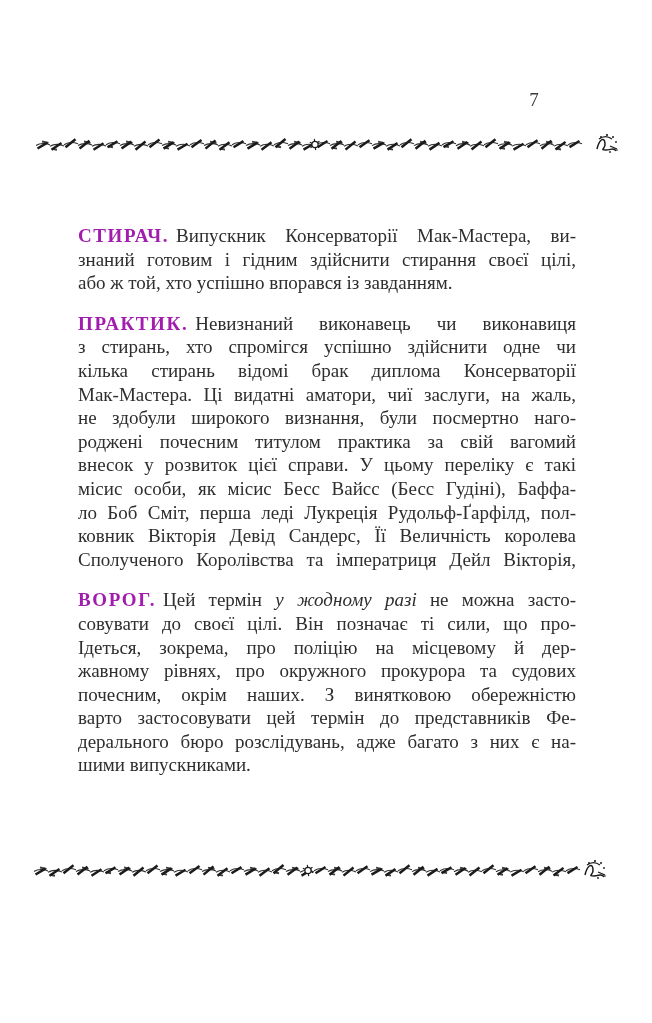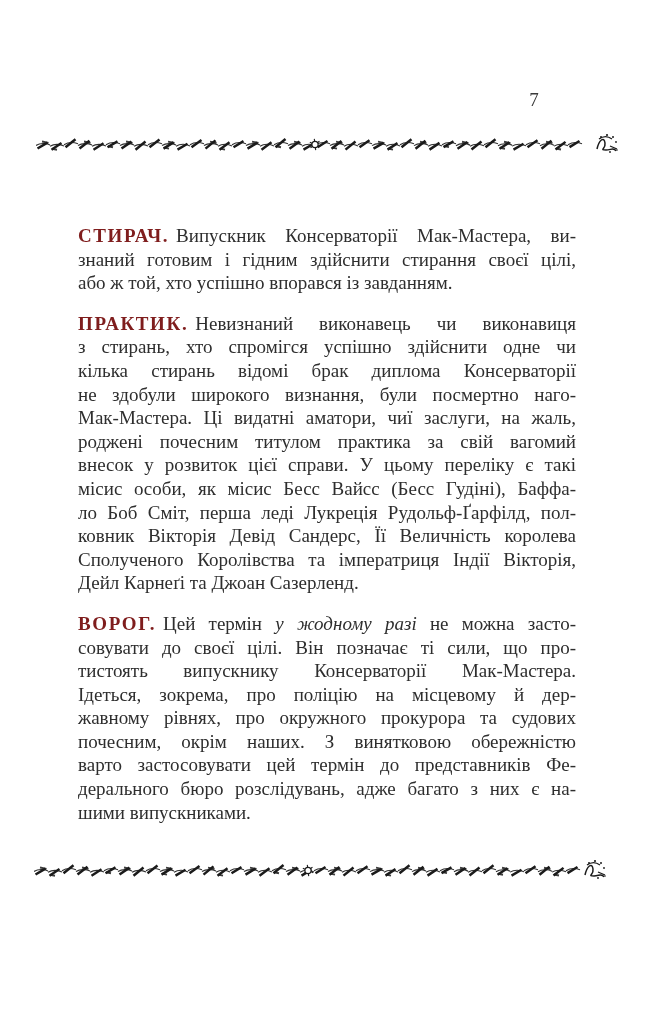--- a/index.html
+++ b/index.html
@@ -31,21 +31,21 @@
     min-height:23.6px;
   }
   .ln.end{
     -moz-text-align-last:left;
     text-align-last:left;
   }
   .term{
     font-weight:bold;
     letter-spacing:1.6px;
     margin-right:7px;
-    color:#7f1d1d;
+    color:#a21caf;
     font-family:Liberation Serif, serif;
   }
   .it{font-style:italic;}
 </style>
 </head>
 <body>
 
 <div class="page">
 
   <div class="page-number">7</div>
@@ -76,35 +76,33 @@
     <section class="para">
       <div class="ln"><span class="term">СТИРАЧ.</span><span>Випускник Консерваторії Мак-Мастера, ви-</span></div>
       <div class="ln">знаний готовим і гідним здійснити стирання своєї цілі,</div>
       <div class="ln end">або ж той, хто успішно впорався із завданням.</div>
     </section>
 
     <section class="para">
       <div class="ln"><span class="term">ПРАКТИК.</span><span>Невизнаний виконавець чи виконавиця</span></div>
       <div class="ln">з стирань, хто спромігся успішно здійснити одне чи</div>
       <div class="ln">кілька стирань відомі брак диплома Консерваторії</div>
+      <div class="ln">Мак-Мастера. Ці видатні аматори, чиї заслуги, на жаль,</div>
       <div class="ln">не здобули широкого визнання, були посмертно наго-</div>
-      <div class="ln">Мак-Мастера. Ці видатні аматори, чиї заслуги, на жаль,</div>
       <div class="ln">роджені почесним титулом практика за свій вагомий</div>
       <div class="ln">внесок у розвиток цієї справи. У цьому переліку є такі</div>
       <div class="ln">місис особи, як місис Бесс Вайсс (Бесс Гудіні), Баффа-</div>
       <div class="ln">ло Боб Сміт, перша леді Лукреція Рудольф-Ґарфілд, пол-</div>
       <div class="ln">ковник Вікторія Девід Сандерс, Її Величність королева</div>
-      <div class="ln">Сполученого Королівства та імператриця Індії Вікторія,</div>
-      <div class="ln end">Дейл Карнеґі та Джоан Сазерленд.</div>
+      <div class="ln">Сполученого Королівства та імператриця Дейл Вікторія,</div>
     </section>
 
     <section class="para">
       <div class="ln"><span class="term">ВОРОГ.</span><span>Цей термін </span><span class="it">у жодному разі</span><span> не можна засто-</span></div>
       <div class="ln">совувати до своєї цілі. Він позначає ті сили, що про-</div>
-      <div class="ln">тистоять випускнику Консерваторії Мак-Мастера.</div>
       <div class="ln">Ідеться, зокрема, про поліцію на місцевому й дер-</div>
       <div class="ln">жавному рівнях, про окружного прокурора та судових</div>
       <div class="ln">почесним, окрім наших. З винятковою обережністю</div>
       <div class="ln">варто застосовувати цей термін до представників Фе-</div>
       <div class="ln">дерального бюро розслідувань, адже багато з них є на-</div>
       <div class="ln end">шими випускниками.</div>
     </section>
 
   </main>
 

